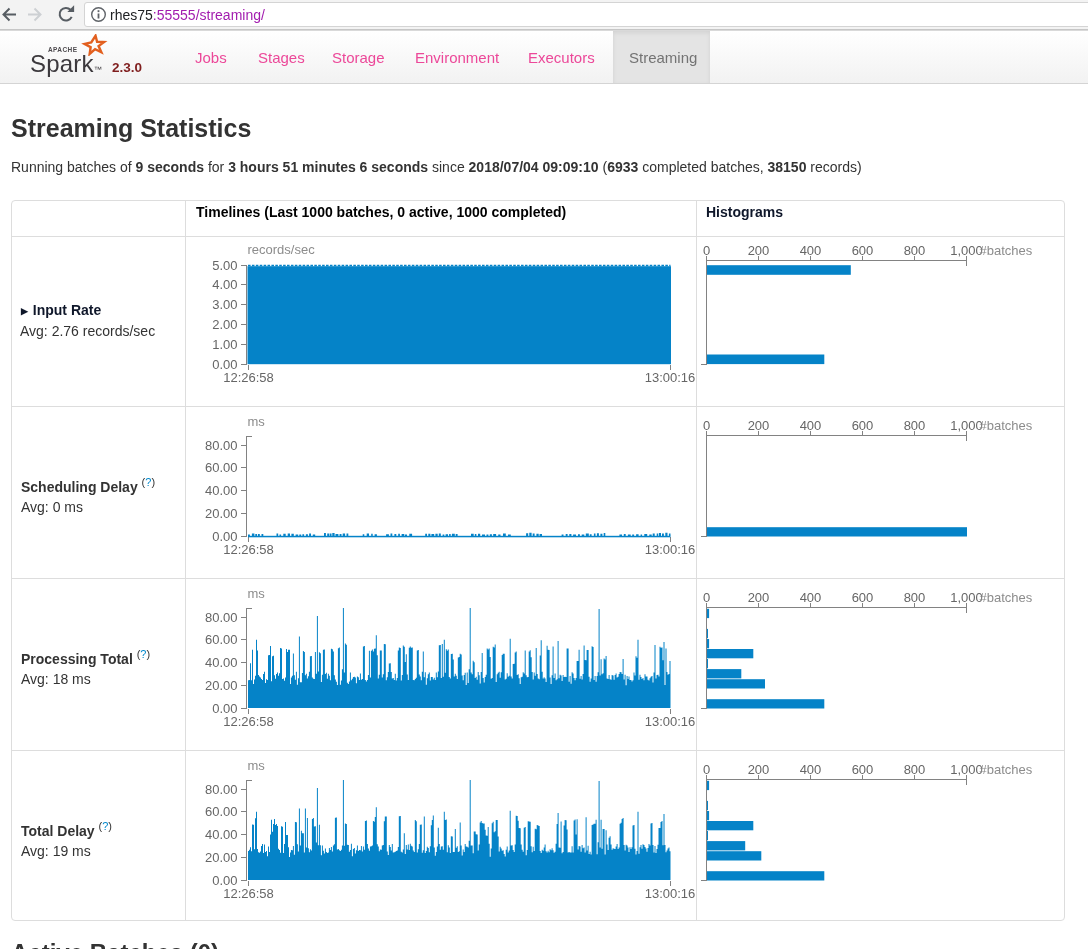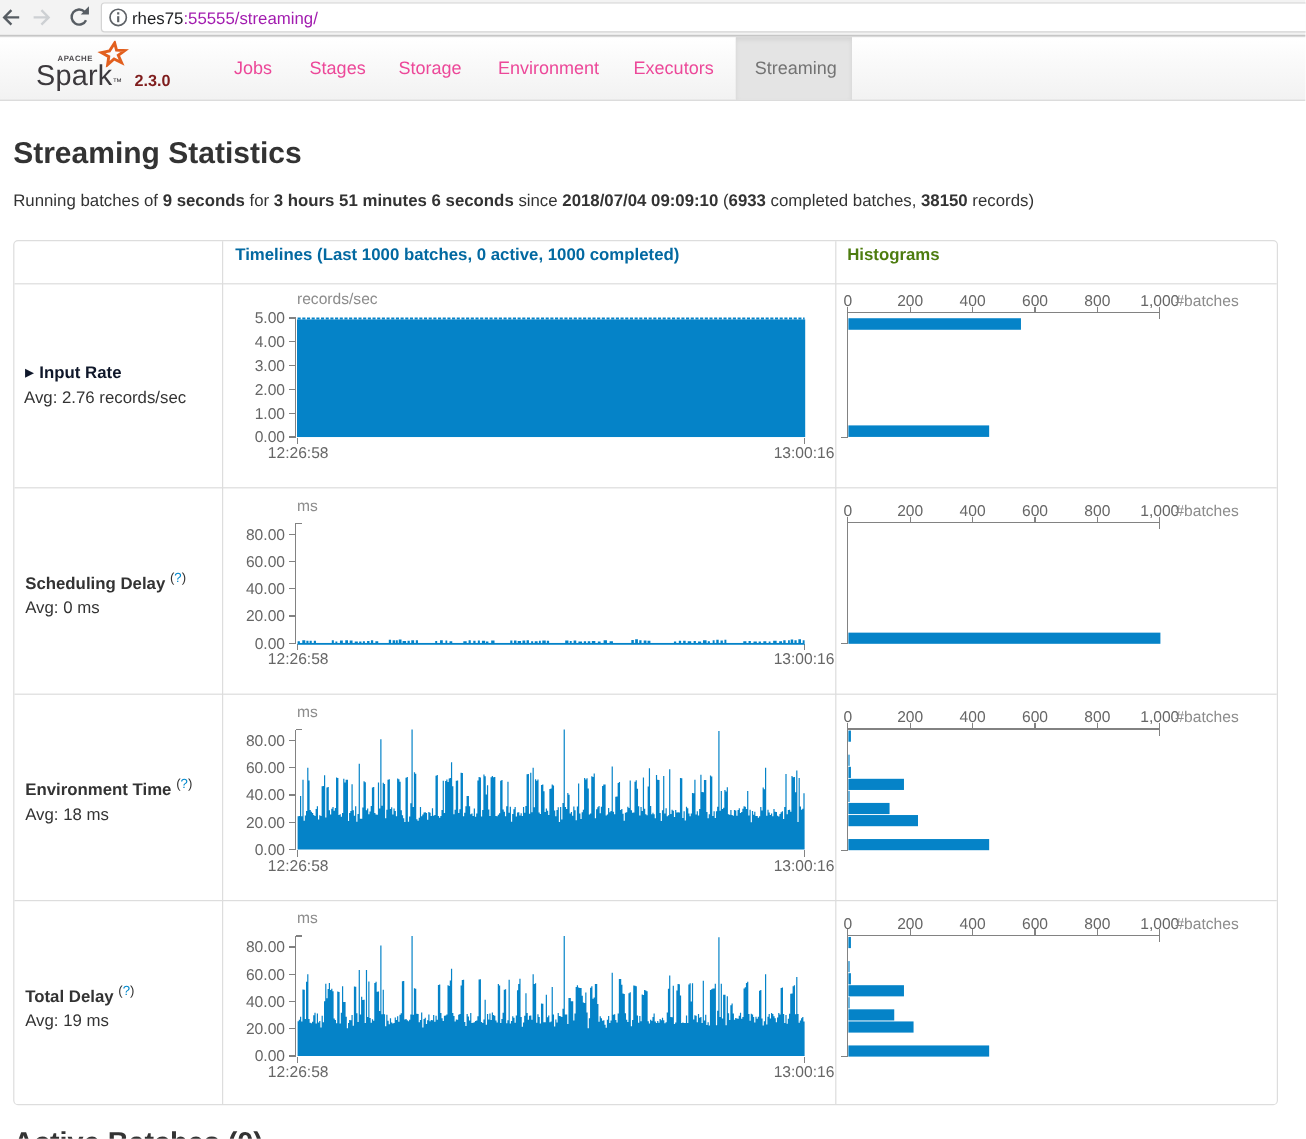--- a/index.html
+++ b/index.html
@@ -57,26 +57,26 @@
 <div class="abs" style="left:11px;top:158.5px;font-size:14px;color:#333;line-height:17px">Running batches of <b>9 seconds</b> for <b>3 hours 51 minutes 6 seconds</b> since <b>2018/07/04 09:09:10</b> (<b>6933</b> completed batches, <b>38150</b> records)</div>
 
 <div class="abs" style="left:11px;top:200px;width:1054px;height:721px;border:1px solid #ddd;border-radius:4px"></div>
 <div class="vline" style="left:185px;top:201px;height:719px"></div>
 <div class="vline" style="left:696px;top:201px;height:719px"></div>
 <div class="hline" style="left:12px;top:236px;width:1052px"></div>
 <div class="hline" style="left:12px;top:406px;width:1052px"></div>
 <div class="hline" style="left:12px;top:578px;width:1052px"></div>
 <div class="hline" style="left:12px;top:750px;width:1052px"></div>
 
-<div class="abs" style="left:196px;top:199px;font-size:14px;font-weight:bold;color:#0369a1;line-height:26px">Timelines (Last 1000 batches, 0 active, 1000 completed)</div>
-<div class="abs" style="left:706px;top:199px;font-size:14px;font-weight:bold;color:#4d7c0f;line-height:26px">Histograms</div>
+<div class="abs" style="left:196px;top:199px;font-size:14px;font-weight:bold;color:#000000;line-height:26px">Timelines (Last 1000 batches, 0 active, 1000 completed)</div>
+<div class="abs" style="left:706px;top:199px;font-size:14px;font-weight:bold;color:#0f172a;line-height:26px">Histograms</div>
 
 <div class="lbl" style="left:21px;top:300px"><span style="color:#0f172a;font-weight:bold"><span style="font-size:9px;vertical-align:1.5px;letter-spacing:1px">▶</span> Input Rate</span><br><span style="margin-left:-1px">Avg: 2.76 records/sec</span></div>
 <div class="lbl" style="left:21px;top:472px"><b>Scheduling Delay</b> <sup class="q">(<i>?</i>)</sup><br>Avg: 0 ms</div>
-<div class="lbl" style="left:21px;top:644px"><b>Environment Time</b> <sup class="q">(<i>?</i>)</sup><br>Avg: 18 ms</div>
+<div class="lbl" style="left:21px;top:644px"><b>Processing Total</b> <sup class="q">(<i>?</i>)</sup><br>Avg: 18 ms</div>
 <div class="lbl" style="left:21px;top:816px"><b>Total Delay</b> <sup class="q">(<i>?</i>)</sup><br>Avg: 19 ms</div>
 
 <svg class="abs" style="left:186px;top:236px" width="878" height="170" viewBox="0 0 878 170">
     <text x="61.5" y="17.5" font-size="13" fill="#8c8c8c">records/sec</text>
     <line x1="60.5" y1="29" x2="60.5" y2="128.7" stroke="#828282" stroke-width="1" shape-rendering="crispEdges"></line>
     <line x1="54.5" y1="29" x2="60.5" y2="29" stroke="#828282" stroke-width="1" shape-rendering="crispEdges"></line>
     <text x="51.5" y="33.5" font-size="13" fill="#666666" text-anchor="end">5.00</text>
     <line x1="54.5" y1="48.8" x2="60.5" y2="48.8" stroke="#828282" stroke-width="1" shape-rendering="crispEdges"></line>
     <text x="51.5" y="53.3" font-size="13" fill="#666666" text-anchor="end">4.00</text>
     <line x1="54.5" y1="68.7" x2="60.5" y2="68.7" stroke="#828282" stroke-width="1" shape-rendering="crispEdges"></line>

